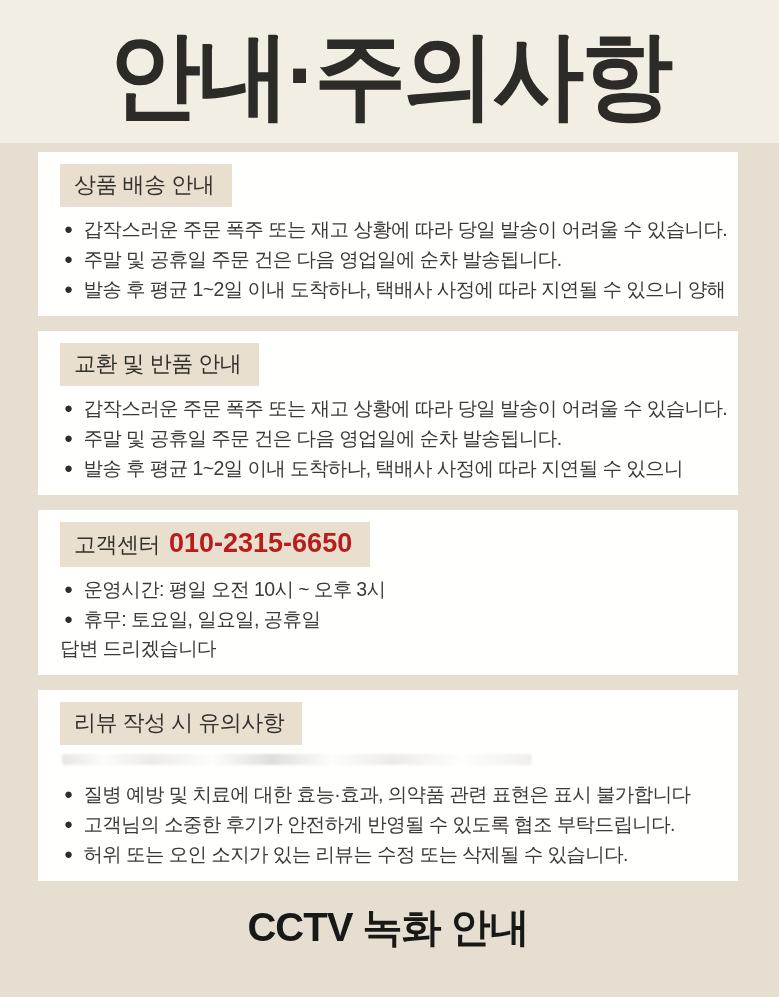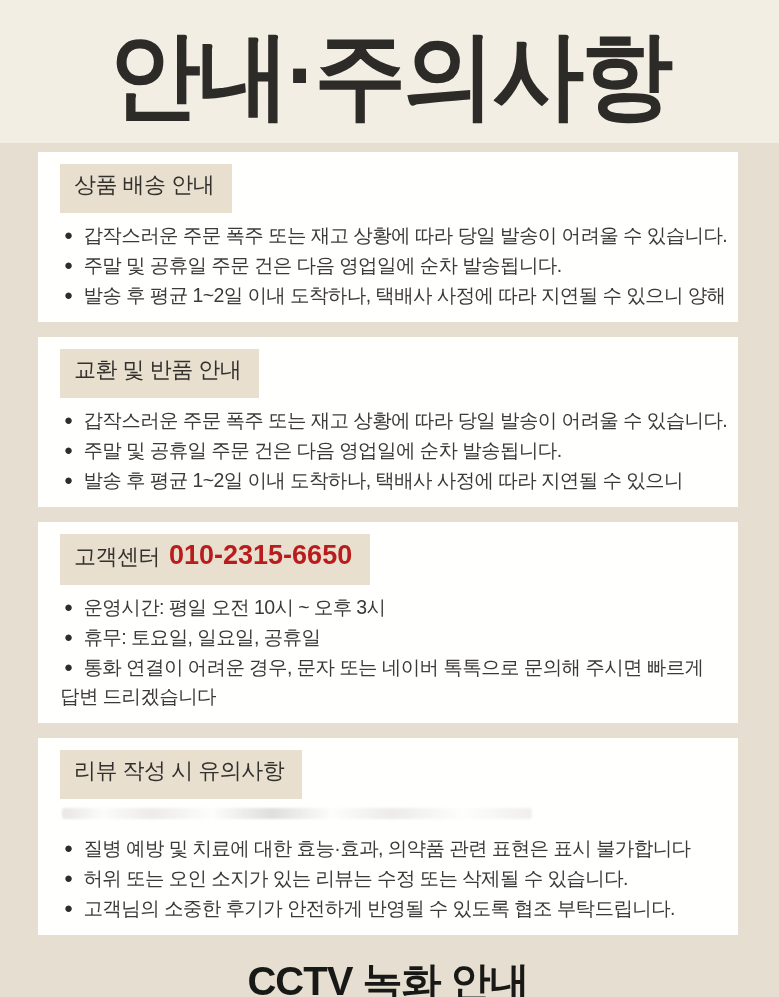--- a/index.html
+++ b/index.html
@@ -36,21 +36,21 @@
 
   .card {
     background: #fffffe;
     width: 700px;
     padding: 12px 22px 12px 22px;
     margin-bottom: 15px;
   }
   .heading-chip {
     display: inline-block;
     background: #e9dfcf;
-    padding: 6px 18px 13px 14px;
+    padding: 6px 18px 7px 14px;
     font-size: 22px;
     color: #33312e;
     letter-spacing: -0.5px;
   }
   .heading-phone {
     font-size: 27px;
     font-weight: 800;
     color: #b91c1c;
     margin-left: 9px;
     letter-spacing: 0px;
@@ -136,34 +136,33 @@
   </div>
 
   <div class="card">
     <div class="heading-chip">
       <span>고객센터</span><span class="heading-phone">010-2315-6650</span>
     </div>
     
     <div class="lines">
             <div class="line bulleted"><span class="dot">●</span><span>운영시간: 평일 오전 10시 ~ 오후 3시</span></div>
             <div class="line bulleted"><span class="dot">●</span><span>휴무: 토요일, 일요일, 공휴일</span></div>
-            <div class="line bulleted"><span class="dot">●</span><span>통화 연결이 어려운 경우, 문자 또는 네이버 톡톡으로 문의해 주시면 빠르게</span></div>
             <div class="line continuation"><span>답변 드리겠습니다</span></div>
           </div>
   </div>
 
   <div class="card">
     <div class="heading-chip">
       <span>리뷰 작성 시 유의사항</span>
     </div>
     <div class="smudge"></div>
     <div class="lines">
             <div class="line bulleted"><span class="dot">●</span><span>질병 예방 및 치료에 대한 효능·효과, 의약품 관련 표현은 표시 불가합니다</span></div>
+            <div class="line bulleted"><span class="dot">●</span><span>고객님의 소중한 후기가 안전하게 반영될 수 있도록 협조 부탁드립니다.</span></div>
             <div class="line bulleted"><span class="dot">●</span><span>허위 또는 오인 소지가 있는 리뷰는 수정 또는 삭제될 수 있습니다.</span></div>
-            <div class="line bulleted"><span class="dot">●</span><span>고객님의 소중한 후기가 안전하게 반영될 수 있도록 협조 부탁드립니다.</span></div>
           </div>
   </div>
 </div>
 
     <div class="footer">
       <div class="footer-title">CCTV 녹화 안내</div>
 
     </div>
 
   </div>

